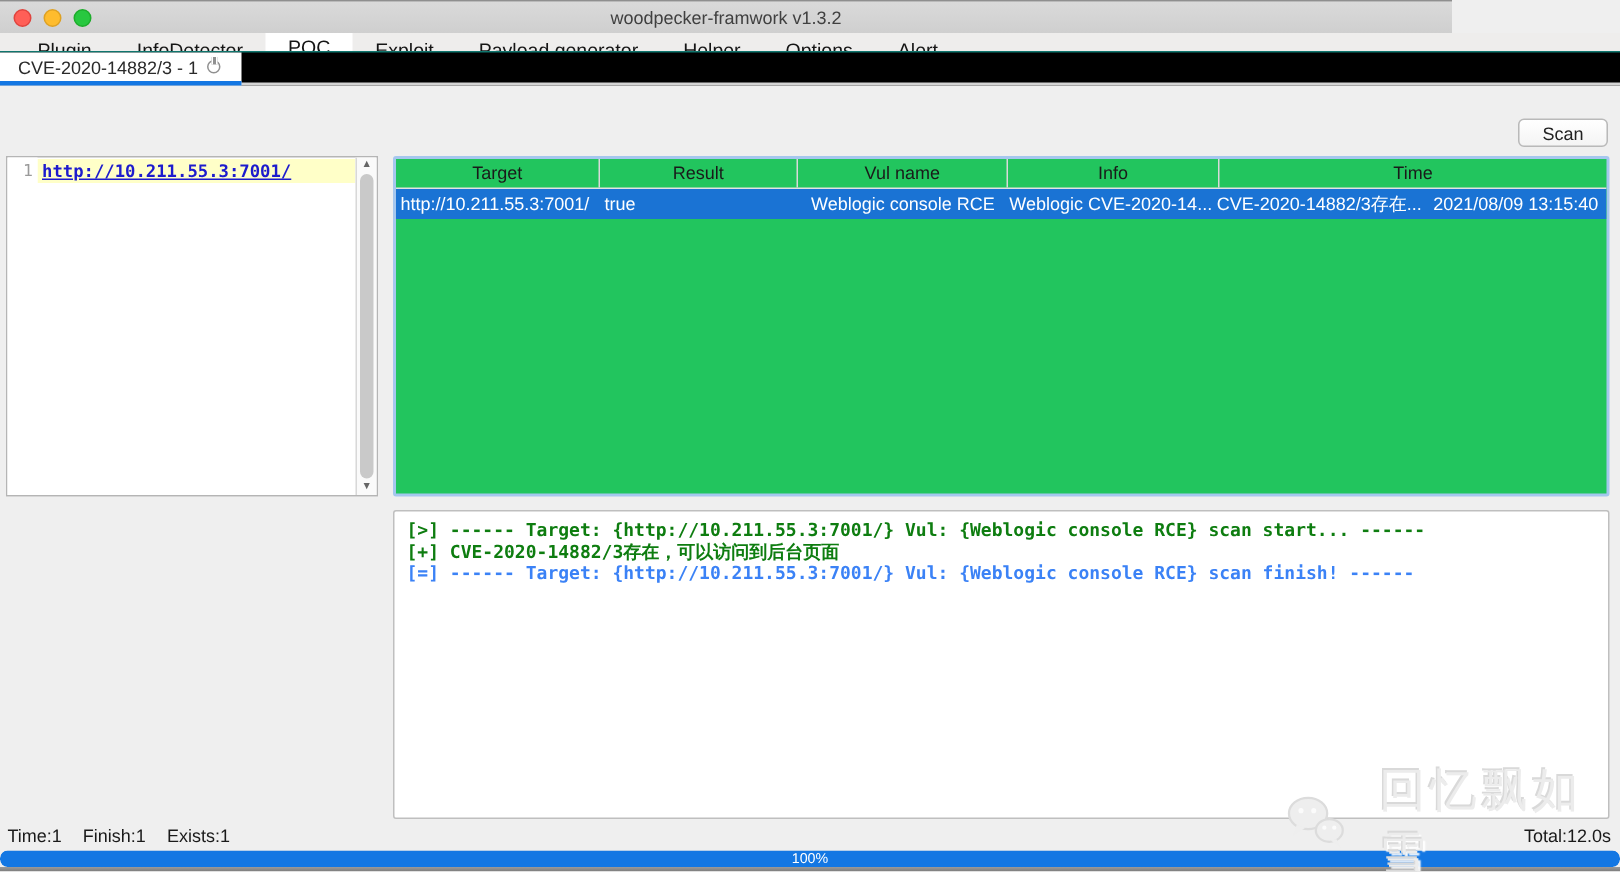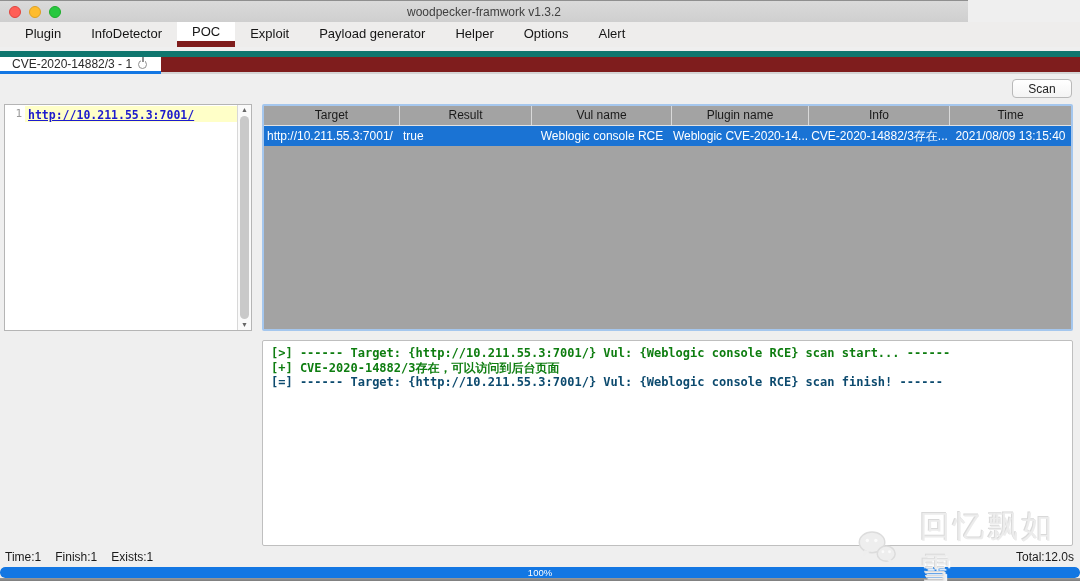--- a/index.html
+++ b/index.html
@@ -19,22 +19,22 @@
     font-size:12px; color:#404040; }
 
   
   .menubar { position:absolute; top:22px; left:0; width:1080px; height:25px;
     background:#eeedec; display:flex; align-items:stretch; padding-left:10px; }
   .menu-item { font-size:13px; color:#151515; display:flex; align-items:center;
     padding:0 15px; border-bottom:3px solid transparent; cursor:default; }
   .menu-item.active { background:#ffffff; border-bottom:6px solid #7f1d1d; }
 
   
-  .tabbar { position:absolute; top:51px; left:0; width:1080px; height:23px;
-    background:#7f1d1d; border-top:6px solid #0f766e; border-bottom:2px solid #d4d4d4;
+  .tabbar { position:absolute; top:34px; left:0; width:1080px; height:23px;
+    background:#000000; border-top:1px solid #0f766e; border-bottom:2px solid #d4d4d4;
     display:flex; align-items:stretch; }
   .tab { background:#ffffff; padding:0 14px 0 12px; display:flex; align-items:center;
     font-size:12px; color:#2a2a2a; border-bottom:3px solid #1377e3; margin-bottom:-2px; min-width:146px; }
   .power-icon { position:relative; width:9px; height:9px; border:1.5px solid #909090;
     border-radius:50%; display:inline-block; margin-left:6px; }
   .power-icon::after { content:''; position:absolute; top:-3.5px; left:1.8px; width:1.8px;
     height:5px; background:#909090; border-left:1px solid #fff; border-right:1px solid #fff; }
 
   
   .scan-btn { position:absolute; top:79px; left:1012px; width:60px; height:19px;
@@ -50,21 +50,21 @@
   .editor-line { background:#ffffc8; height:16px; line-height:15px; padding-left:3px; white-space:nowrap; }
   .editor-line .url { font-family:"DejaVu Sans Mono",monospace; font-size:11.5px; font-weight:bold;
     color:#1d1bcd; text-decoration:underline; }
   .vscroll { width:14px; border-left:1px solid #d8d8d8; background:#fafafa;
     display:flex; flex-direction:column; align-items:center; }
   .scroll-arrow { font-size:7px; color:#666; line-height:10px; height:10px; }
   .scroll-thumb { flex:1; width:9px; margin:1px 0; background:#c9c9c9; border-radius:5px; }
 
   
   .table-panel { position:absolute; top:104px; left:262px; width:811px; height:227px;
-    background:#a3a3a3; border:2px solid #a5c7ee; border-radius:2px; overflow:hidden; }
+    background:#22c55e; border:2px solid #a5c7ee; border-radius:2px; overflow:hidden; }
   .thead { display:flex; height:20px; border-bottom:1px solid #e2e2e2; }
   .th { font-size:12px; color:#1a1a1a; text-align:center; line-height:19px;
     border-right:1px solid #d9d9d9; overflow:hidden; white-space:nowrap; }
   .th:last-child { border-right:none; }
   .trow { display:flex; height:20px; background:#1a73d4; color:#ffffff; }
   .td { font-size:12px; line-height:20px; white-space:nowrap; overflow:hidden; }
   .c0 { width:136px; } .c1 { width:132px; } .c2 { width:140px; }
   .c3 { width:137px; } .c4 { width:141px; } .c5 { flex:1; }
   .td.left { text-align:left; padding-left:3px; }
   .td.center, .th.center { text-align:center; }
@@ -148,39 +148,38 @@
       <div class="scroll-thumb"></div>
       <div class="scroll-arrow">▼</div>
     </div>
   </div>
 
   <div class="table-panel">
     <div class="thead">
       <div class="th c0">Target</div>
       <div class="th c1">Result</div>
       <div class="th c2">Vul name</div>
-      <div class="th c3">Plugin name</div>
       <div class="th c4">Info</div>
       <div class="th c5">Time</div>
     </div>
     <div class="trow selected" style="background: rgb(26, 115, 212);">
       <div class="td c0 left">http://10.211.55.3:7001/</div>
       <div class="td c1 left">true</div>
       <div class="td c2 center">Weblogic console RCE</div>
       <div class="td c3 center">Weblogic CVE-2020-14...</div>
       <div class="td c4 center">CVE-2020-14882/3存在...</div>
       <div class="td c5 center">2021/08/09 13:15:40</div>
     </div>
   </div>
 
 
   <div class="console-panel">
     <div class="console-line" style="color: rgb(14, 125, 16);">[&gt;] ------ Target: {http://10.211.55.3:7001/} Vul: {Weblogic console RCE} scan start... ------</div>
     <div class="console-line" style="color: rgb(14, 125, 16);">[+] CVE-2020-14882/3存在，可以访问到后台页面</div>
-    <div class="console-line" style="color: #0c4a6e;">[=] ------ Target: {http://10.211.55.3:7001/} Vul: {Weblogic console RCE} scan finish! ------</div>
+    <div class="console-line" style="color: #3b82f6;">[=] ------ Target: {http://10.211.55.3:7001/} Vul: {Weblogic console RCE} scan finish! ------</div>
   </div>
 
   <div class="statusbar">
     <div class="status-left">
       <span>Time:1</span><span>Finish:1</span><span>Exists:1</span>
     </div>
     <div class="status-right">Total:12.0s</div>
   </div>
 
   <div class="progressbar">

